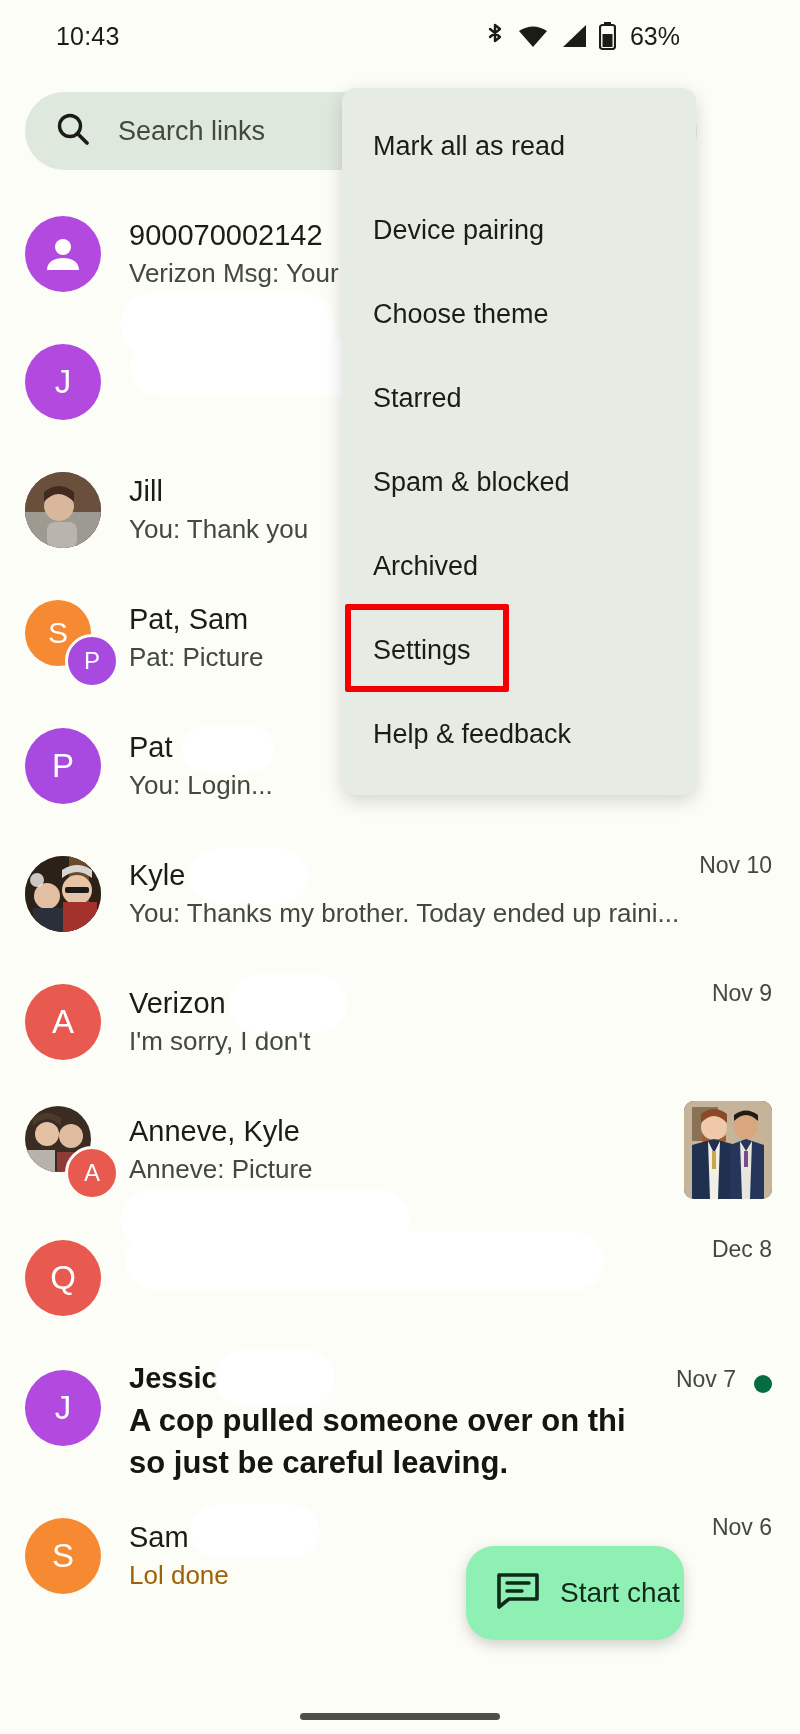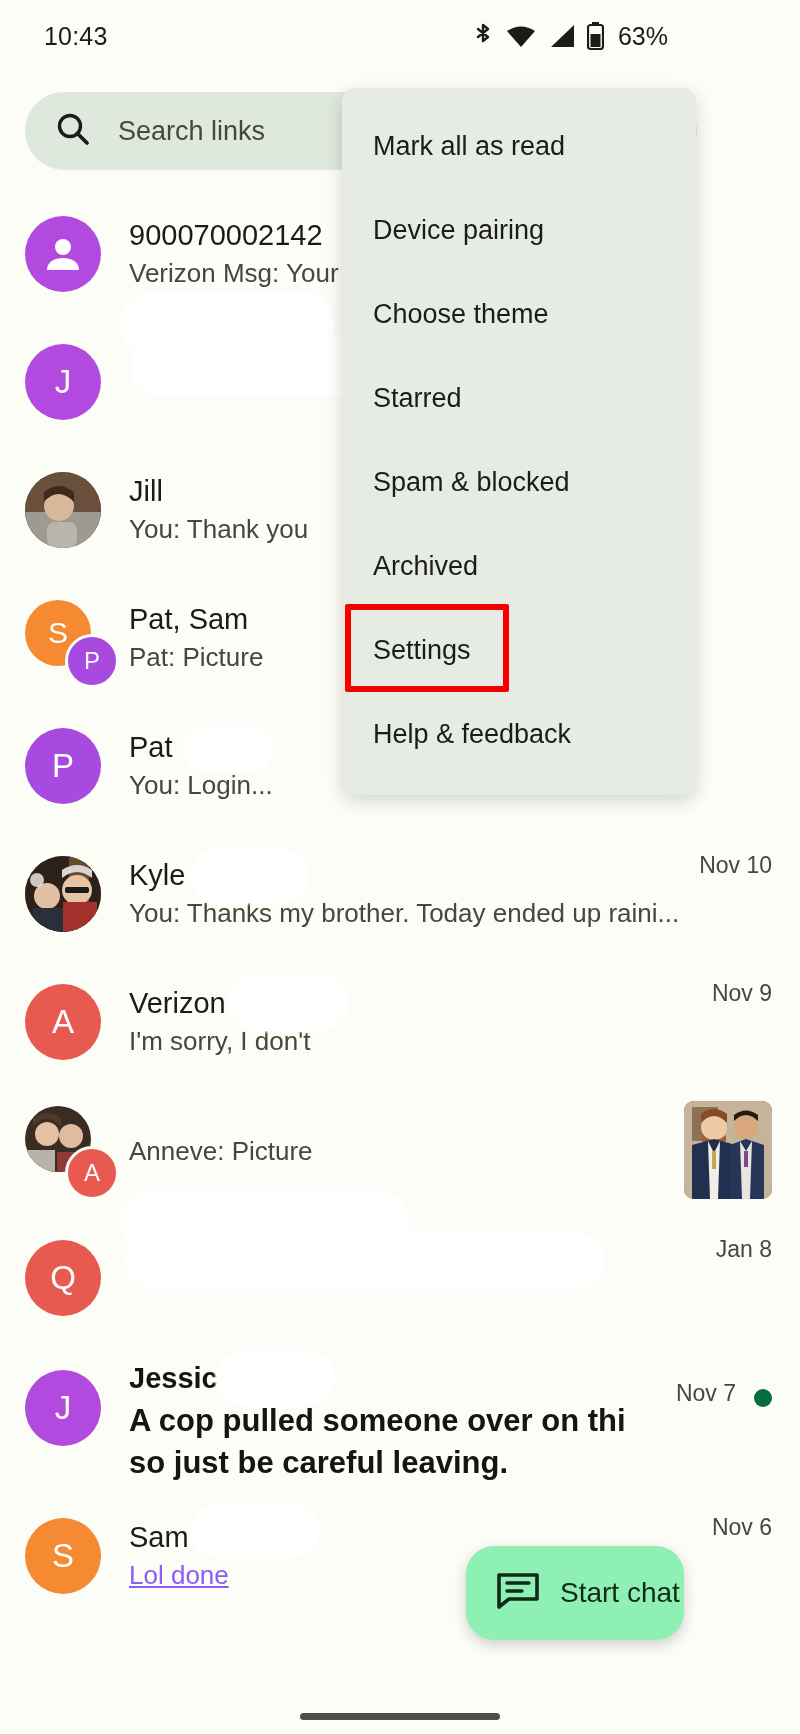--- a/index.html
+++ b/index.html
@@ -6,21 +6,21 @@
   html, body {
     width: 800px; height: 1734px;
     background: #fbfdf6;
     font-family: "Liberation Sans", sans-serif;
     overflow: hidden;
   }
   .screen { position: relative; width: 800px; height: 1734px; background: #fbfdf6; }
 
   
   .statusbar {
-    position: absolute; top: 0; left: 4px; width: 692px; height: 72px;
+    position: absolute; top: 0; left: 16px; width: 692px; height: 72px;
     display: flex; align-items: center; justify-content: space-between;
     padding: 0 28px 0 40px;
   }
   .status-time { font-size: 25px; color: #1b1c18; letter-spacing: .2px; }
   .status-icons { display: flex; align-items: center; gap: 11px; }
   .status-icons svg { display: block; }
   .battery-pct { font-size: 25px; color: #1b1c18; margin-left: 3px; }
 
   
   .searchbar {
@@ -265,20 +265,21 @@
               <circle cx="22" cy="28" r="12" fill="#e5c1a4"></circle>
               <circle cx="46" cy="30" r="12" fill="#e0bb9e"></circle>
               <path d="M8 20q14-14 28 0v-8q-14-10-28 0z" fill="#4c3a2a"></path>
               <rect x="0" y="44" width="30" height="22" fill="#b8b2aa"></rect>
               <rect x="32" y="46" width="34" height="20" fill="#8d3b36"></rect>
             </svg>
         </div>
         <div class="ava-badge" style="background:#e8594f">A</div>
       </div>
       <div class="conv-text">
+        <div class="conv-title">Anneve, Kyle</div>
         <div class="conv-snip">Anneve: Picture</div>
       </div>
       <div class="conv-right" style="align-self:center;margin-top:0;">
         <div class="thumb">
           <svg viewBox="0 0 88 98">
               <rect width="88" height="98" fill="#c6b49a"></rect>
               <rect x="8" y="6" width="26" height="34" fill="#8a7256"></rect>
               <circle cx="30" cy="26" r="13" fill="#f0c9a8"></circle>
               <path d="M17 22q13-14 26 0v-9q-13-10-26 0z" fill="#8a4a26"></path>
               <path d="M18 34q12 10 24 0v6q-12 8-24 0z" fill="#a65c2e"></path>
@@ -297,49 +298,49 @@
 
     <div class="conv">
       <div class="ava-wrap">
         <div class="avatar" style="background:#e8594f">Q</div>
       </div>
       <div class="conv-text">
         <div class="conv-title"></div>
         <div class="conv-snip"></div>
       </div>
       <div class="conv-right">
-        <span class="conv-date">Jan 8</span>
+        <span class="conv-date">Dec 8</span>
       </div>
       <div class="blob" style="left:120px;top:-24px;width:290px;height:62px;"></div>
       <div class="blob" style="left:125px;top:18px;width:480px;height:58px;"></div>
     </div>
 
     <div class="conv tall unread">
       <div class="ava-wrap">
         <div class="avatar" style="background:#b24ae0">J</div>
       </div>
       <div class="conv-text">
         <div class="conv-title">Jessica</div>
         <div class="conv-snip msg-2line" style="white-space:pre-line;">A cop pulled someone over on thi
 so just be careful leaving.</div>
       </div>
-      <div class="conv-right" style="margin-top:20px;">
+      <div class="conv-right" style="margin-top:6px;">
         <span class="conv-date">Nov 7</span>
         <span class="unread-dot"></span>
       </div>
       <div class="blob" style="left:215px;top:8px;width:120px;height:56px;"></div>
     </div>
 
     <div class="conv">
       <div class="ava-wrap">
         <div class="avatar" style="background:#f58a33">S</div>
       </div>
       <div class="conv-text">
         <div class="conv-title">Sam</div>
-        <div class="conv-snip" style="color:#8b5cf6;text-decoration:underline;">Lol done</div>
+        <div class="conv-snip" style="color:#a16207;">Lol done</div>
       </div>
       <div class="conv-right">
         <span class="conv-date">Nov 6</span>
       </div>
       <div class="blob" style="left:190px;top:12px;width:130px;height:54px;"></div>
     </div>
 
   </div>
 
   <div class="fab">

